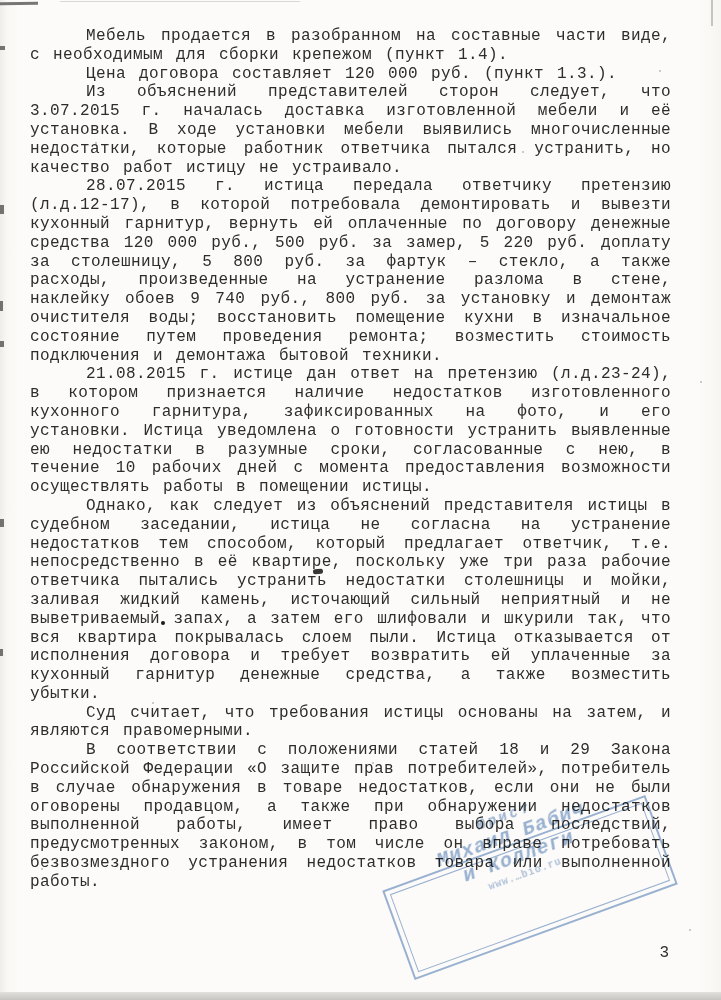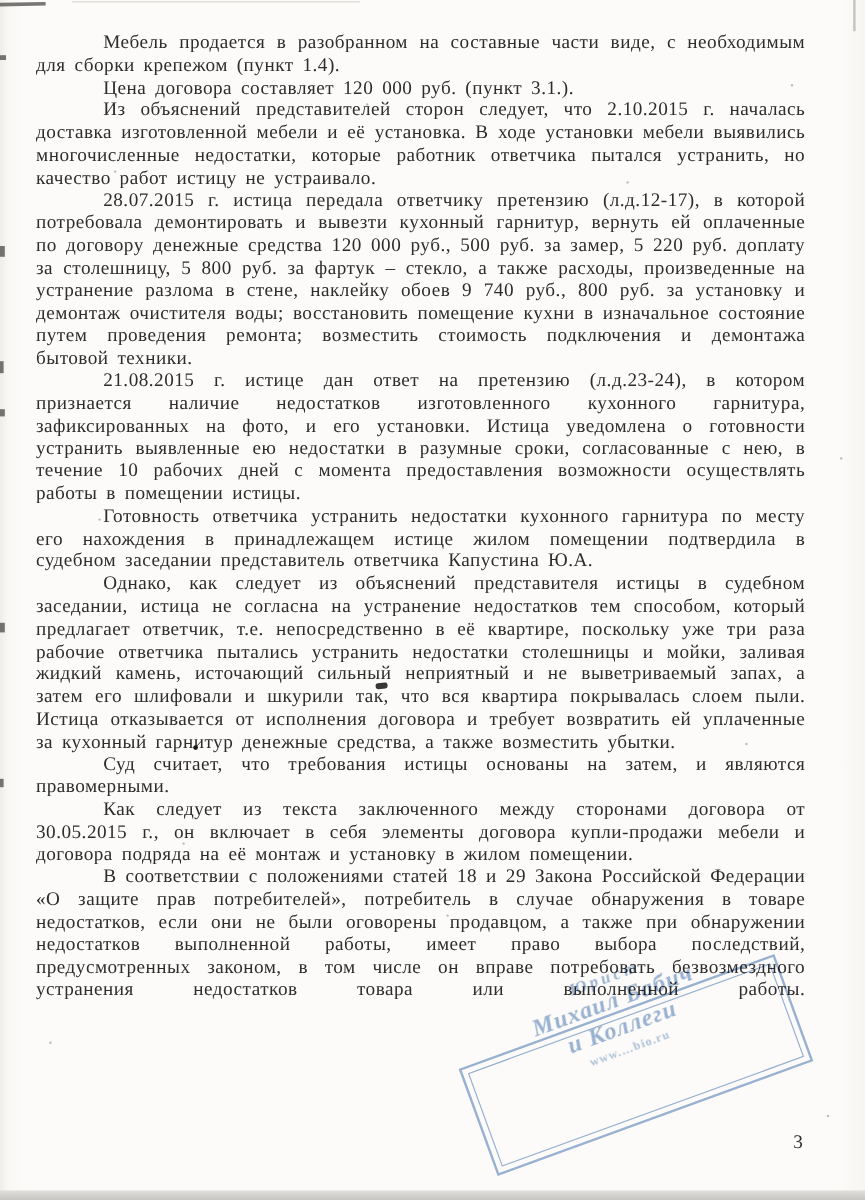--- a/index.html
+++ b/index.html
@@ -4,21 +4,21 @@
 <style>
   html,body{margin:0;padding:0;background:#e9e7e3;}
   .page{
     position:relative;
     width:721px;height:1000px;
     margin:0 auto;
     background:
       linear-gradient(90deg, #efede9 0px, #f9f8f5 7px, #fcfbf9 20px, #fcfbf9 700px, #f6f5f2 721px),
       #fcfbf9;
     overflow:hidden;
-    font-family:Liberation Serif, serif;
+    font-family:Liberation Mono, monospace;
     color:#2e2d2b;
   }
   .doc{
     position:absolute;
     left:30px;top:27px;
     width:641px;
     font-size:16px;
     line-height:18.8px;
     text-align:justify;
     letter-spacing:0.4px;
@@ -79,28 +79,26 @@
   .sp7{left:152px;top:702px;} .sp8{left:621px;top:619px;} .sp9{left:372px;top:762px;}
   .sp10{left:689px;top:929px;}.sp11{left:41px;top:868px;} .sp12{left:659px;top:70px;}
 </style>
 </head>
 <body>
 
 <div class="page">
 
   <div class="doc">
     <p>Мебель продается в разобранном на составные части виде, с необходимым для сборки крепежом (пункт 1.4).</p>
-    <p>Цена договора составляет 120 000 руб. (пункт 3.1.).</p>
-    <p>Из объяснений представителей сторон следует, что 2.10.2015 г. началась доставка изготовленной мебели и её установка.  В ходе установки мебели выявились многочисленные недостатки, которые  работник ответчика пытался устранить, но качество работ истицу не устраивало.</p>
+    <p>Цена договора составляет 120 000 руб. (пункт 1.3.).</p>
+    <p>Из объяснений представителей сторон следует, что 3.07.2015 г. началась доставка изготовленной мебели и её установка.  В ходе установки мебели выявились многочисленные недостатки, которые  работник ответчика пытался устранить, но качество работ истицу не устраивало.</p>
     <p>28.07.2015 г. истица передала ответчику претензию (л.д.12-17), в которой потребовала демонтировать и вывезти кухонный гарнитур, вернуть ей оплаченные по договору денежные средства 120 000 руб., 500 руб. за замер, 5 220 руб. доплату за столешницу, 5 800 руб. за фартук – стекло, а также расходы, произведенные на устранение разлома в стене, наклейку обоев 9 740 руб., 800 руб. за установку и демонтаж очистителя воды; восстановить помещение кухни в изначальное состояние путем проведения ремонта; возместить стоимость подключения и демонтажа бытовой техники.</p>
     <p>21.08.2015 г. истице дан ответ на претензию (л.д.23-24), в котором признается наличие недостатков изготовленного кухонного гарнитура, зафиксированных на фото,  и его установки. Истица уведомлена о готовности устранить выявленные ею недостатки в разумные сроки, согласованные с нею, в течение 10 рабочих дней с момента предоставления возможности осуществлять работы в помещении истицы.</p>
-    <p>Готовность ответчика устранить недостатки кухонного гарнитура по месту  его нахождения   в принадлежащем истице  жилом помещении подтвердила в судебном заседании представитель ответчика Капустина Ю.А.</p>
     <p>Однако, как следует из объяснений представителя истицы в судебном заседании, истица не согласна на устранение недостатков тем способом, который предлагает ответчик, т.е. непосредственно в её квартире, поскольку уже  три раза рабочие ответчика пытались устранить недостатки столешницы и мойки, заливая  жидкий камень,  источающий сильный неприятный  и не выветриваемый запах, а затем его шлифовали  и шкурили  так, что вся квартира покрывалась слоем пыли. Истица отказывается от исполнения договора и требует возвратить ей уплаченные за кухонный гарнитур денежные средства, а также возместить убытки.</p>
     <p>Суд считает, что требования истицы основаны на затем, и являются правомерными.</p>
-    <p>Как следует из текста заключенного между сторонами  договора от 30.05.2015 г.,  он включает в себя элементы  договора купли-продажи мебели и договора подряда на её  монтаж и установку в жилом помещении.</p>
     <p class="justify-last">В соответствии с положениями статей 18 и 29 Закона Российской Федерации «О защите прав потребителей», потребитель в случае обнаружения в товаре недостатков, если они не были оговорены продавцом, а также при обнаружении недостатков выполненной работы, имеет право выбора последствий, предусмотренных законом, в том числе он вправе потребовать безвозмездного устранения недостатков товара или выполненной работы.</p>
   </div>
 
   <div class="stamp">
     <div class="stamp-frame"></div>
     <div class="stamp-text">
       <div class="s1">Юрист</div>
       <div class="s2">Михаил Бабич</div>
       <div class="s3">и Коллеги</div>
       <div class="s4">www.…bio.ru</div>

